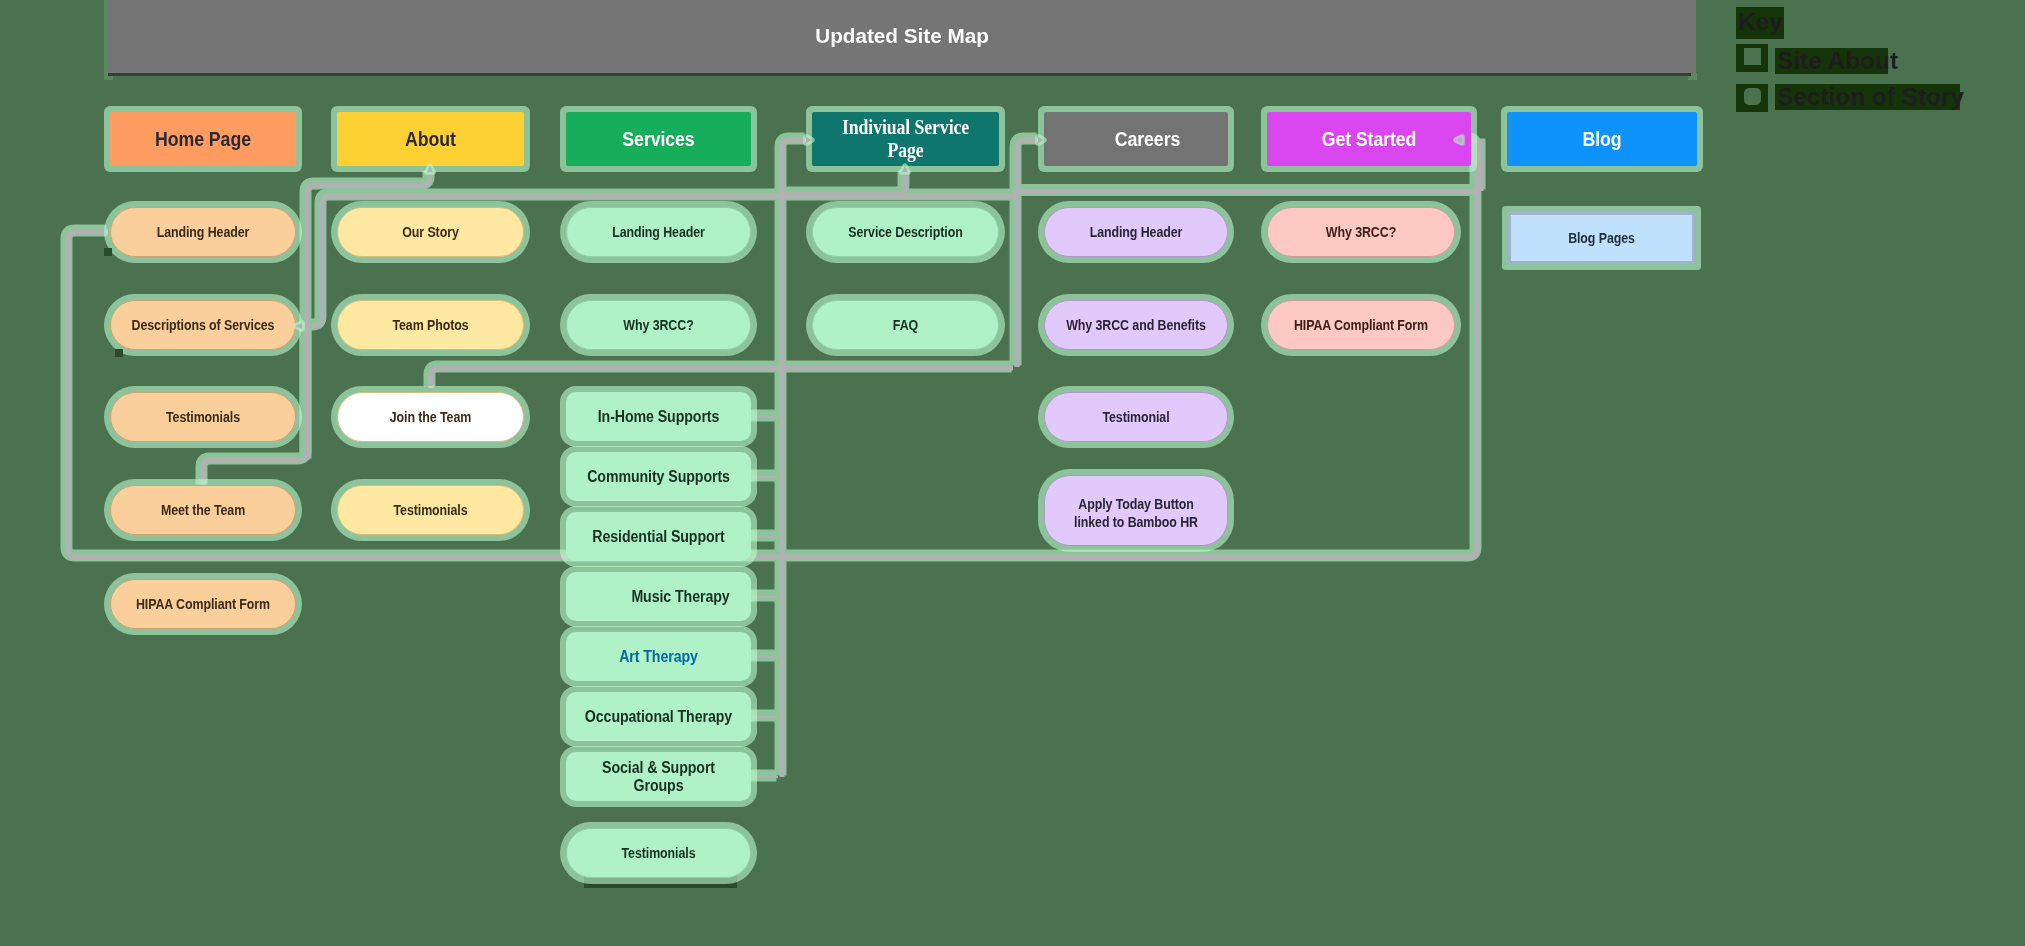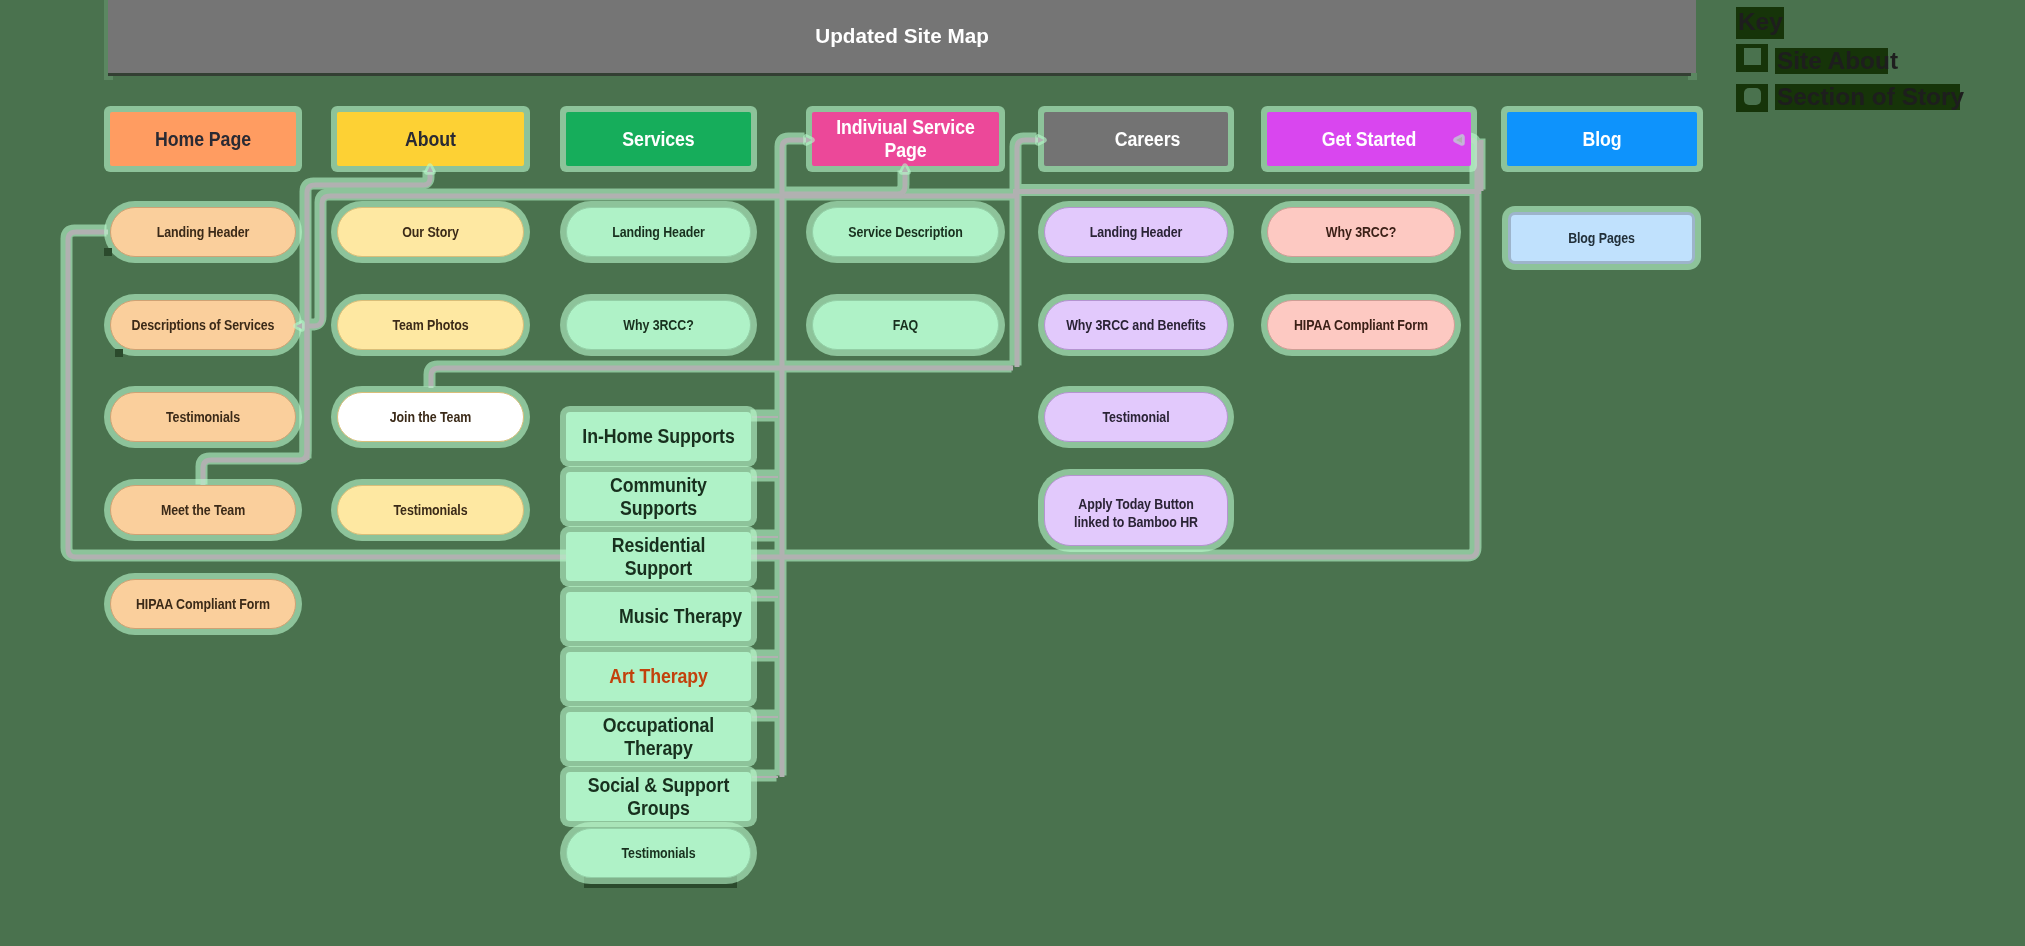--- a/index.html
+++ b/index.html
@@ -47,28 +47,27 @@
     box-shadow:0 0 0 6px rgba(186,250,205,0.6);
   }
   .page.dark{color:#2A2A33;}
   
   .section{
     border-radius:26px;
     font-size:14px;
     border:1.8px solid #000;
     box-shadow:0 0 0 6px rgba(186,250,205,0.6);
   }
-  .boxy{border-radius:7px;border-width:3px;}
+  .boxy{border-radius:1px;border-width:3px;}
   
   .flat{
-    border-radius:4px;
-    font-size:20px;
+    border-radius:10px;
+    font-size:16px;
     border:none;
     box-shadow:0 0 0 6px rgba(186,250,205,0.6);
-    margin-top:20px;
   }
   .two-line span{line-height:18.5px;transform:scaleX(0.887) translateY(3px);}
 
   
   .keywrap{position:absolute;left:1736px;top:0px;z-index:6;}
   .keysel{position:absolute;background:#163409;}
   .key-txt{position:absolute;color:#1E1E1E;font-weight:700;font-size:24.4px;
            line-height:26px;white-space:nowrap;}
   .key-sq{position:absolute;box-sizing:border-box;
           width:17px;height:17px;background:#4A724E;}
@@ -178,21 +177,21 @@
       </div>
       <div class="node page" style="left: 566px; top: 112px; width: 185px; height: 54px; background: rgb(22, 173, 91); color: rgb(255, 255, 255);">
         <span>Services</span>
       </div>
       <div class="node section" style="left: 566px; top: 207px; width: 185px; height: 50px; background: rgb(175, 242, 199); color: rgb(24, 48, 30); border-color: rgb(147, 207, 166);">
         <span>Landing Header</span>
       </div>
       <div class="node section" style="left: 566px; top: 300px; width: 185px; height: 50px; background: rgb(175, 242, 199); color: rgb(24, 48, 30); border-color: rgb(147, 207, 166);">
         <span>Why 3RCC?</span>
       </div>
-      <div class="node page" style="left: 812px; top: 112px; width: 187px; height: 54px; background: #ec4899; color: rgb(255, 255, 255);">
+      <div class="node page" style="left: 812px; top: 112px; width: 187px; height: 54px; background: #0f766e; color: rgb(255, 255, 255); font-family: Liberation Serif, serif;">
         <span>Indiviual Service Page</span>
       </div>
       <div class="node section" style="left: 812px; top: 207px; width: 187px; height: 50px; background: rgb(175, 242, 199); color: rgb(24, 48, 30); border-color: rgb(147, 207, 166);">
         <span>Service Description</span>
       </div>
       <div class="node section" style="left: 812px; top: 300px; width: 187px; height: 50px; background: rgb(175, 242, 199); color: rgb(24, 48, 30); border-color: rgb(147, 207, 166);">
         <span>FAQ</span>
       </div>
       <div class="node page" style="left: 1044px; top: 112px; width: 184px; height: 54px; background: #737373; color: rgb(255, 255, 255); padding-left: 23px;">
         <span>Careers</span>
@@ -229,21 +228,21 @@
       </div>
       <div class="node flat" style="left: 566px; top: 452px; width: 185px; height: 49px; background: rgb(175, 242, 199); color: rgb(24, 48, 30);">
         <span>Community Supports</span>
       </div>
       <div class="node flat" style="left: 566px; top: 512px; width: 185px; height: 49px; background: rgb(175, 242, 199); color: rgb(24, 48, 30);">
         <span>Residential Support</span>
       </div>
       <div class="node flat" style="left: 566px; top: 572px; width: 185px; height: 49px; background: rgb(175, 242, 199); color: rgb(24, 48, 30); padding-left: 44px;">
         <span>Music Therapy</span>
       </div>
-      <div class="node flat" style="left: 566px; top: 632px; width: 185px; height: 49px; background: rgb(175, 242, 199); color: #c2410c;">
+      <div class="node flat" style="left: 566px; top: 632px; width: 185px; height: 49px; background: rgb(175, 242, 199); color: #0369a1;">
         <span>Art Therapy</span>
       </div>
       <div class="node flat" style="left: 566px; top: 692px; width: 185px; height: 49px; background: rgb(175, 242, 199); color: rgb(24, 48, 30);">
         <span>Occupational Therapy</span>
       </div>
       <div class="node flat" style="left: 566px; top: 752px; width: 185px; height: 49px; background: rgb(175, 242, 199); color: rgb(24, 48, 30);">
         <span>Social &amp; Support Groups</span>
       </div>
       <div class="node section" style="left: 566px; top: 828px; width: 185px; height: 50px; background: rgb(175, 242, 199); color: rgb(24, 48, 30); border-color: rgb(147, 207, 166);">
         <span>Testimonials</span>

